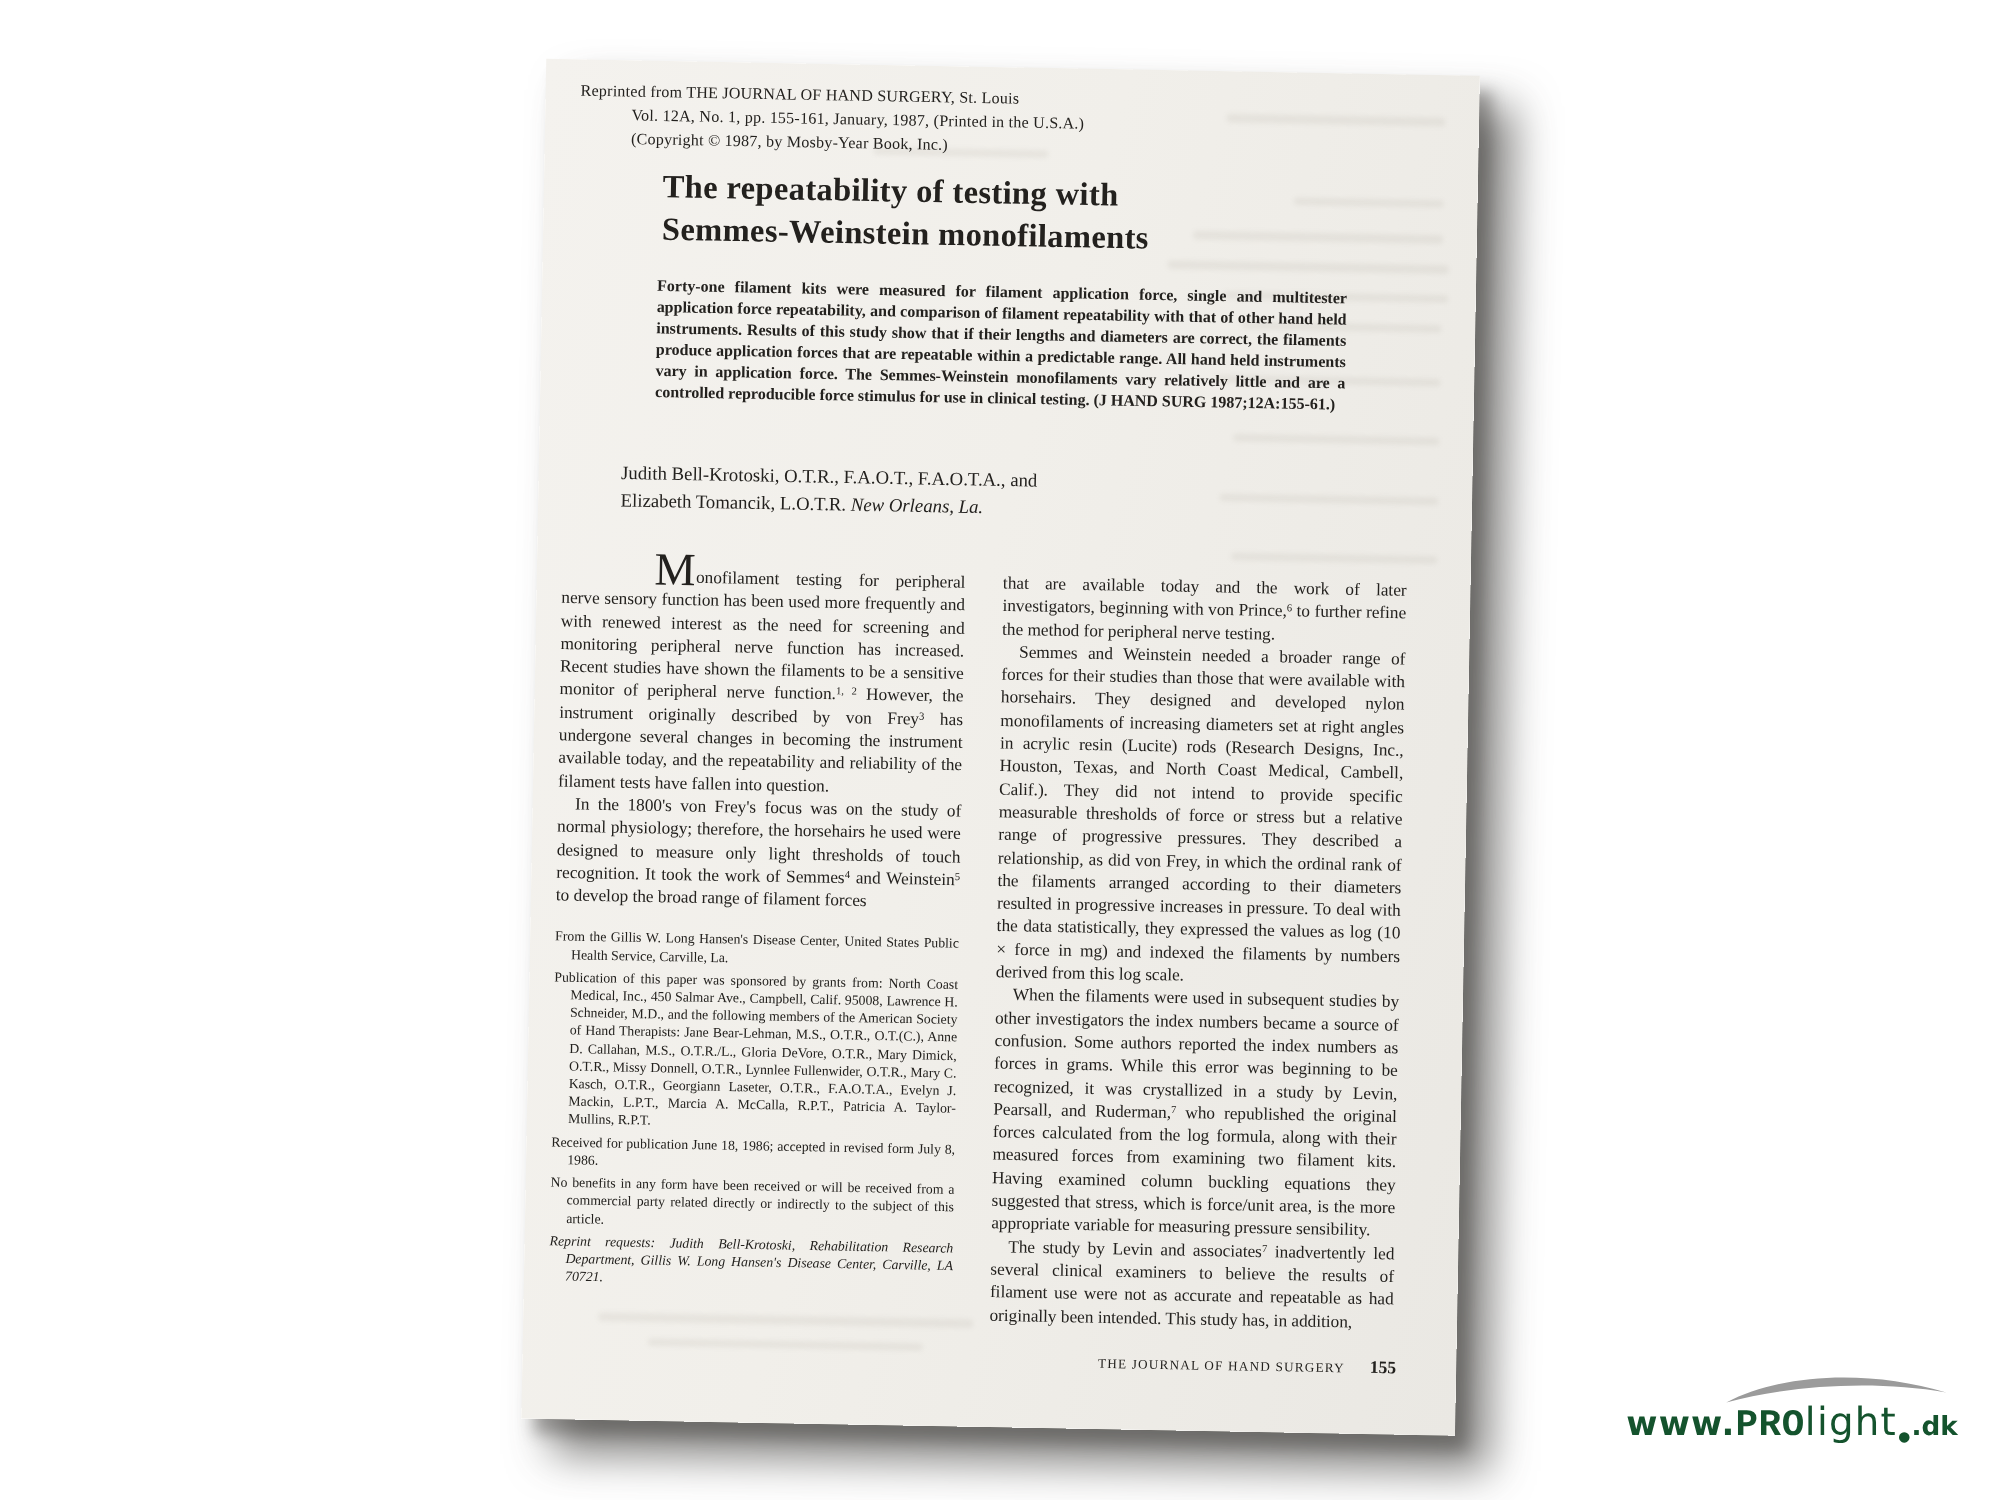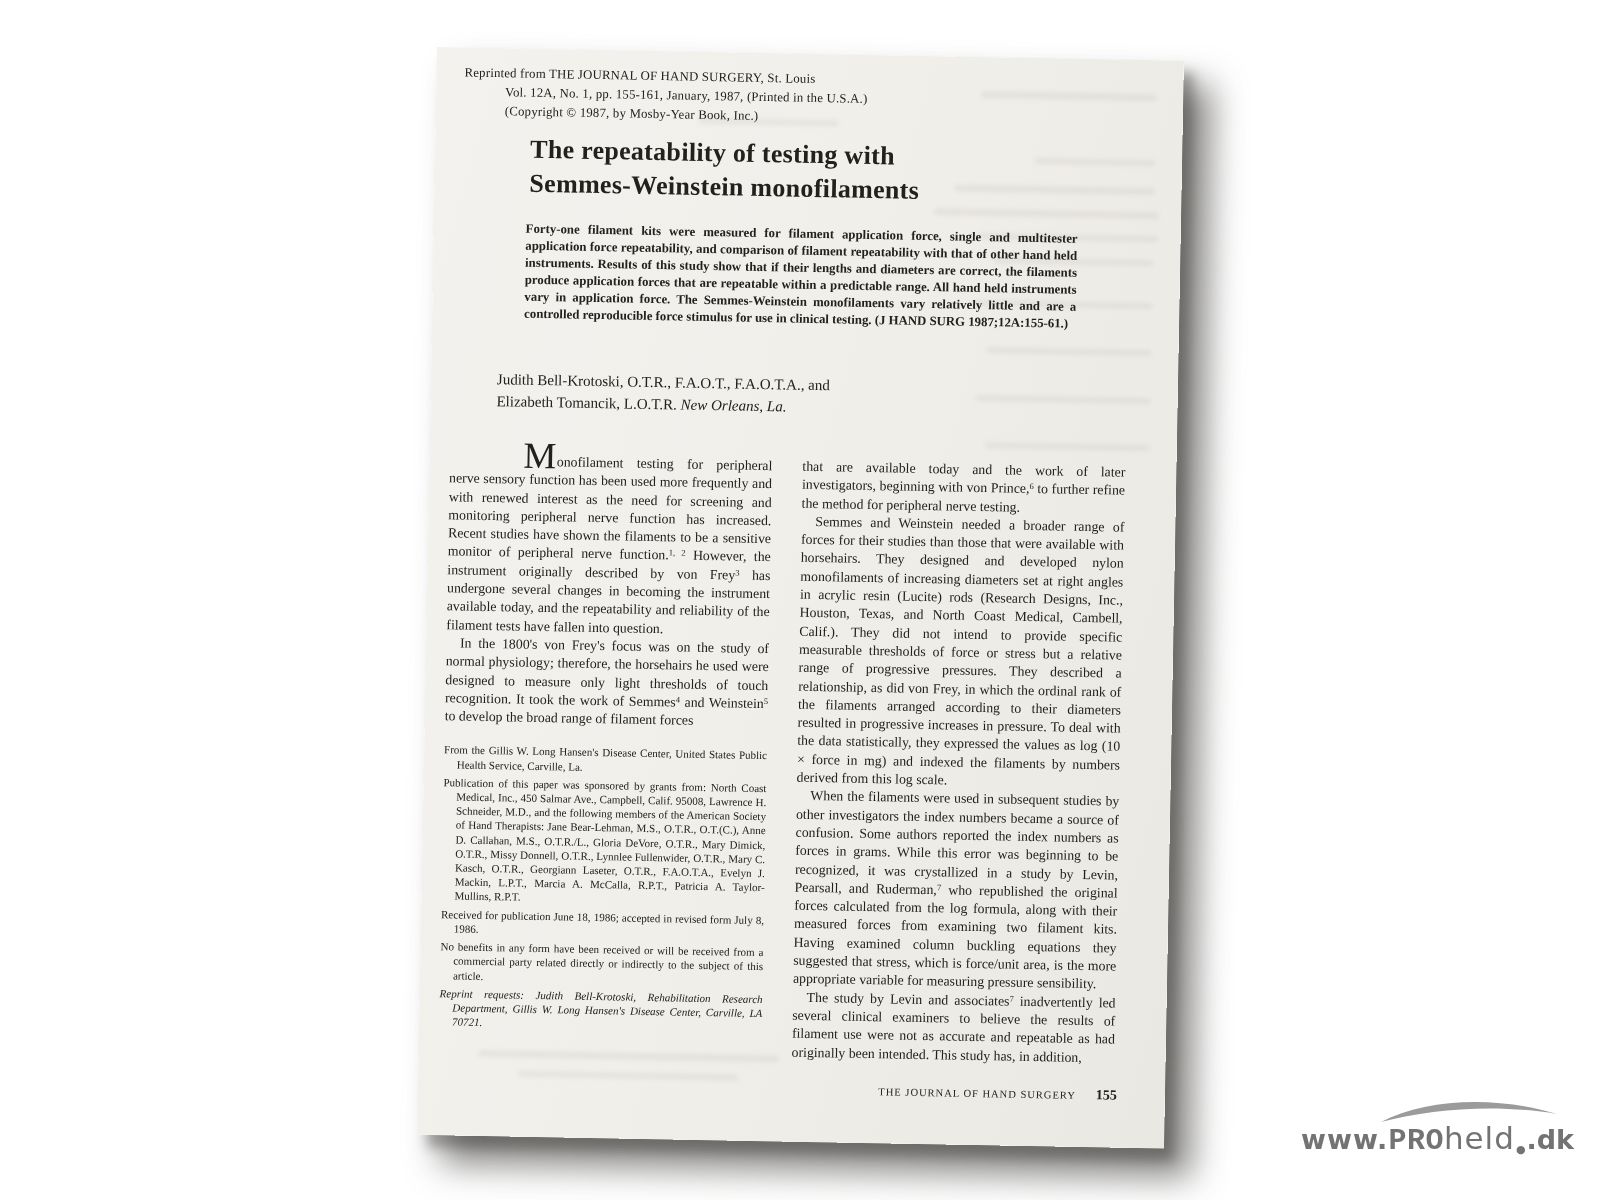--- a/index.html
+++ b/index.html
@@ -88,33 +88,33 @@
 
   
   .ghost{
     position:absolute; background:#8f887a; opacity:0.11;
     filter:blur(2px); border-radius:3px; pointer-events:none;
   }
 
   
   .watermark{
     position:absolute; left:1301px; top:1096px; width:265px; height:70px;
-    color:#737373;
+    color:#14532d;
     font-family:"DejaVu Sans", sans-serif;
   }
   .wm-swoosh{position:absolute; left:78px; top:0; width:180px; height:30px;}
   .wm-text{
     position:absolute; left:0; top:24px; white-space:nowrap;
     display:flex; align-items:baseline;
   }
   .wm-www{font-size:27px; font-weight:bold; letter-spacing:1px;}
   .wm-pro{font-size:30px; font-weight:800; letter-spacing:0.5px;font-family:Liberation Mono, monospace;}
   .wm-care{font-size:31px; font-weight:500; letter-spacing:1px;}
   .wm-reg{font-size:11px; font-weight:bold; align-self:flex-end; margin:0 1px 2px 1px;}
-  .wm-dk{font-size:27px; font-weight:bold;}
+  .wm-dk{font-size:21px; font-weight:bold;}
 </style>
 </head>
 <body>
 
 <div class="stage">
 
   <div class="paper">
 
     <div class="ghost" style="left:263px;top:66px;width:140px;height:6px;"></div>
     <div class="ghost" style="left:545px;top:34px;width:175px;height:7px;"></div>
@@ -179,19 +179,19 @@
 
   </div>
 
   <div class="watermark">
     <svg class="wm-swoosh" viewBox="0 0 180 30">
       <path d="M2,26 C 48,2 118,0 178,18 C 120,8 55,12 2,26 Z" fill="#9b9b9b"></path>
     </svg>
     <div class="wm-text">
       <span class="wm-www">www.</span>
         <span class="wm-pro">PRO</span>
-        <span class="wm-care">held</span>
+        <span class="wm-care">light</span>
         <span class="wm-reg">●</span>
         <span class="wm-dk">.dk</span>
     </div>
   </div>
 
 </div>
 
 </body></html>

